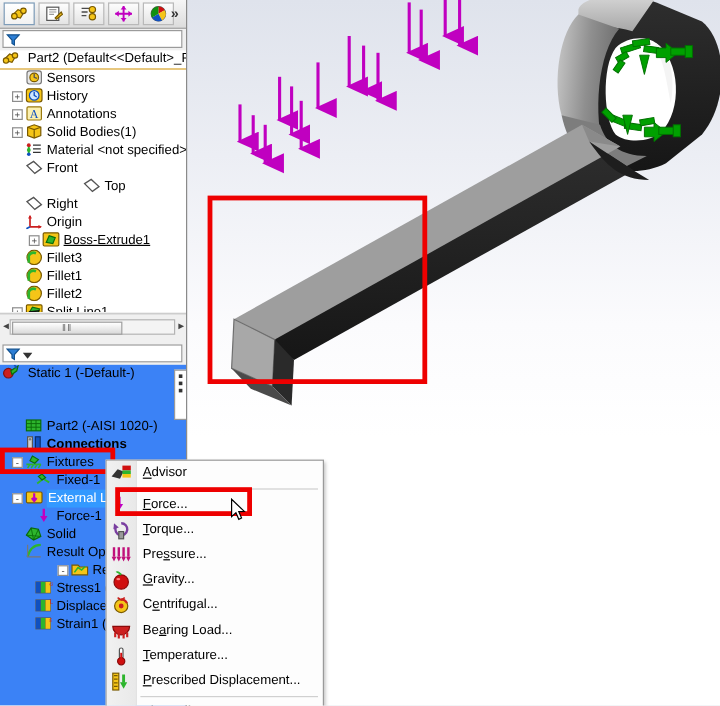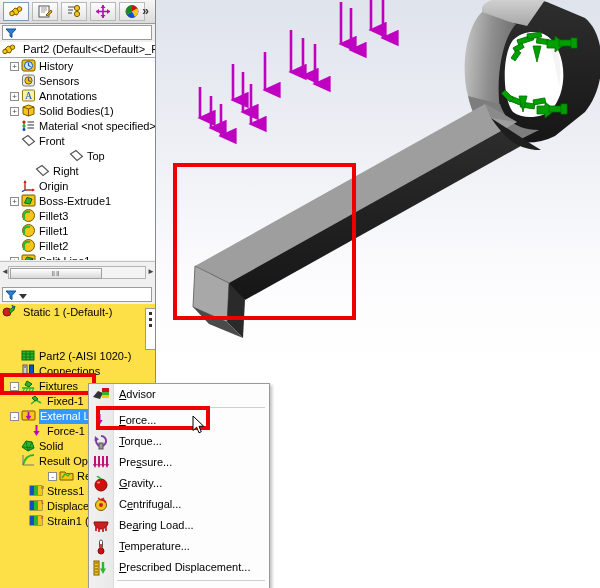--- a/index.html
+++ b/index.html
@@ -61,21 +61,21 @@
     background:#f4f4f4;border:1px solid #b4b4b4;box-sizing:border-box;
   }
   #hthumb{
     position:absolute;left:1px;top:1px;width:92px;height:11px;
     background:linear-gradient(to bottom,#ffffff,#d9d9d9);border:1px solid #a0a0a0;box-sizing:border-box;
   }
   #hthumb span{display:block;text-align:center;font-size:8px;letter-spacing:1px;color:#666;line-height:9px;}
   .harrow{position:absolute;top:5px;font-size:8px;color:#444;}
   #tree2{
     position:absolute;left:0;top:304px;width:155px;height:284px;
-    background:#fde047;overflow:hidden;
+    background:#3b82f6;overflow:hidden;
   }
   
   .row{height:15px;line-height:15px;white-space:nowrap;position:relative;padding-left:2px;}
   .row .lbl{font-size:11px;vertical-align:middle;}
   .exp{
     display:inline-block;width:9px;height:9px;border:1px solid #8c8c8c;background:#fff;
     font-size:8px;line-height:7px;text-align:center;color:#444;vertical-align:middle;
     margin-right:2px;box-sizing:border-box;font-family:"Liberation Sans",sans-serif;
   }
   .nob{display:inline-block;width:9px;margin-right:2px;vertical-align:middle;}
@@ -253,30 +253,30 @@
       <span class="ico">
         <svg width="15" height="13" viewBox="0 0 15 13">
           <path d="M1 8 L6 3 L11 5 L8 10 Z" fill="#f5c518" stroke="#7a5a00"></path>
           <circle cx="3" cy="8.5" r="2.2" fill="#f5c518" stroke="#7a5a00"></circle>
           <circle cx="10.5" cy="4.2" r="2.2" fill="#f5c518" stroke="#7a5a00"></circle>
         </svg>
       </span>
       <span class="lbl">Part2  (Default&lt;&lt;Default&gt;_Photo</span>
     </div>
     <div id="tree1rows">
+        <div class="row" style="padding-left: 10px;"><span class="nob"></span><span class="ico"><svg width="15" height="13" viewBox="0 0 15 13">
+              <rect x="1.5" y="1" width="12" height="11" rx="2" fill="#e8e8e8" stroke="#7a7a7a"></rect>
+              <circle cx="7.5" cy="6.5" r="3.6" fill="#f5c518" stroke="#7a5a00"></circle>
+              <path d="M7.5 3.6 V6.5 L9.8 7.4" stroke="#555" stroke-width="1.1" fill="none"></path>
+            </svg></span><span class="lbl">Sensors</span></div>
         <div class="row" style="padding-left: 10px;"><span class="exp">+</span><span class="ico"><svg width="15" height="13" viewBox="0 0 15 13">
               <rect x="1" y="1" width="13" height="11" rx="2" fill="#f5c518" stroke="#7a5a00"></rect>
               <circle cx="7.5" cy="6.5" r="4" fill="#cfe8ff" stroke="#1050c0"></circle>
               <path d="M7.5 3.6 V6.5 L9.6 7.8" stroke="#1050c0" stroke-width="1.1" fill="none"></path>
             </svg></span><span class="lbl">History</span></div>
-        <div class="row" style="padding-left: 10px;"><span class="nob"></span><span class="ico"><svg width="15" height="13" viewBox="0 0 15 13">
-              <rect x="1.5" y="1" width="12" height="11" rx="2" fill="#e8e8e8" stroke="#7a7a7a"></rect>
-              <circle cx="7.5" cy="6.5" r="3.6" fill="#f5c518" stroke="#7a5a00"></circle>
-              <path d="M7.5 3.6 V6.5 L9.8 7.4" stroke="#555" stroke-width="1.1" fill="none"></path>
-            </svg></span><span class="lbl">Sensors</span></div>
         <div class="row" style="padding-left: 10px;"><span class="exp">+</span><span class="ico"><svg width="15" height="13" viewBox="0 0 15 13">
               <rect x="1.5" y="1" width="12" height="11" rx="1" fill="#fbf0b0" stroke="#9a7a10"></rect>
               <text x="7.5" y="10" font-size="10" font-family="Liberation Serif, serif" text-anchor="middle" fill="#1050c0">A</text>
             </svg></span><span class="lbl">Annotations</span></div>
         <div class="row" style="padding-left: 10px;"><span class="exp">+</span><span class="ico"><svg width="15" height="13" viewBox="0 0 15 13">
               <path d="M2 3 L7.5 1 L13 3 L13 10 L7.5 12 L2 10 Z" fill="#f5c518" stroke="#7a5a00"></path>
               <path d="M2 3 L7.5 5 L13 3 M7.5 5 L7.5 12" stroke="#7a5a00" fill="none"></path>
             </svg></span><span class="lbl">Solid Bodies(1)</span></div>
         <div class="row" style="padding-left: 10px;"><span class="nob"></span><span class="ico"><svg width="15" height="13" viewBox="0 0 15 13">
               <path d="M3 2 V11" stroke="#2db52d" stroke-width="1.6"></path>
@@ -284,29 +284,29 @@
               <circle cx="3" cy="7" r="1.6" fill="#2db52d"></circle>
               <circle cx="3" cy="10.6" r="1.5" fill="#1050c0"></circle>
               <path d="M6.5 3 H13 M6.5 6 H13 M6.5 9 H13" stroke="#333" stroke-width="1.1"></path>
             </svg></span><span class="lbl">Material &lt;not specified&gt;</span></div>
         <div class="row" style="padding-left: 10px;"><span class="nob"></span><span class="ico"><svg width="15" height="13" viewBox="0 0 15 13">
               <path d="M1.5 5 L7 1.5 L13.5 7.5 L8 11.5 Z" fill="none" stroke="#555" stroke-width="1.1"></path>
             </svg></span><span class="lbl">Front</span></div>
         <div class="row" style="padding-left: 10px; margin-left: 48px;"><span class="nob"></span><span class="ico"><svg width="15" height="13" viewBox="0 0 15 13">
               <path d="M1.5 5 L7 1.5 L13.5 7.5 L8 11.5 Z" fill="none" stroke="#555" stroke-width="1.1"></path>
             </svg></span><span class="lbl">Top</span></div>
-        <div class="row" style="padding-left: 10px; margin-left: 14px;"><span class="nob"></span><span class="ico"><svg width="15" height="13" viewBox="0 0 15 13">
+        <div class="row" style="padding-left: 10px;"><span class="nob"></span><span class="ico"><svg width="15" height="13" viewBox="0 0 15 13">
               <path d="M1.5 5 L7 1.5 L13.5 7.5 L8 11.5 Z" fill="none" stroke="#555" stroke-width="1.1"></path>
             </svg></span><span class="lbl">Right</span></div>
         <div class="row" style="padding-left: 10px;"><span class="nob"></span><span class="ico"><svg width="15" height="13" viewBox="0 0 15 13">
               <path d="M4 11 V2 M4 11 H13" stroke="#cc2020" stroke-width="1.4"></path>
               <path d="M4 1 L2.4 4 L5.6 4 Z M14 11 L11 9.4 L11 12.6 Z" fill="#cc2020"></path>
               <path d="M4 11 L1 12.6" stroke="#1050c0" stroke-width="1.4"></path>
             </svg></span><span class="lbl">Origin</span></div>
-        <div class="row" style="padding-left: 10px;"><span class="exp">+</span><span class="ico"><svg width="15" height="13" viewBox="0 0 15 13">
+        <div class="row" style="padding-left: 24px; text-decoration: underline;"><span class="exp">+</span><span class="ico"><svg width="15" height="13" viewBox="0 0 15 13">
               <rect x="1" y="1" width="13" height="11" rx="1" fill="#f5c518" stroke="#7a5a00"></rect>
               <path d="M3.5 9 L6 3.5 L11 5 L9 10 Z" fill="#2db52d" stroke="#0a6b0a"></path>
             </svg></span><span class="lbl">Boss-Extrude1</span></div>
         <div class="row" style="padding-left: 10px;"><span class="nob"></span><span class="ico"><svg width="15" height="13" viewBox="0 0 15 13">
               <circle cx="7.5" cy="6.5" r="6" fill="#f5c518" stroke="#7a5a00"></circle>
               <path d="M3 11 V5 A5 5 0 0 1 9 3" fill="none" stroke="#2db52d" stroke-width="2.2"></path>
             </svg></span><span class="lbl">Fillet3</span></div>
         <div class="row" style="padding-left: 10px;"><span class="nob"></span><span class="ico"><svg width="15" height="13" viewBox="0 0 15 13">
               <circle cx="7.5" cy="6.5" r="6" fill="#f5c518" stroke="#7a5a00"></circle>
               <path d="M3 11 V5 A5 5 0 0 1 9 3" fill="none" stroke="#2db52d" stroke-width="2.2"></path>
@@ -351,21 +351,21 @@
           <path d="M10 0 L12 3" stroke="#1050c0" stroke-width="1.4"></path>
         </svg>
       </span>
       <span class="lbl">Static 1 (-Default-)</span>
     </div>
     <div id="tree2rows">
         <div class="row" style="padding-left: 10px; margin-top: 29px;"><span class="nob"></span><span class="ico"><svg width="15" height="13" viewBox="0 0 15 13">
               <rect x="1" y="2" width="12" height="9" fill="#2db52d" stroke="#0a6b0a"></rect>
               <path d="M1 5 H13 M1 8 H13 M5 2 V11 M9 2 V11" stroke="#0a6b0a" stroke-width="0.8"></path>
             </svg></span><span class="lbl">Part2 (-AISI 1020-)</span></div>
-        <div class="row" style="padding-left: 10px;"><span class="nob"></span><span class="ico"><svg width="15" height="13" viewBox="0 0 15 13">
+        <div class="row" style="padding-left: 10px; font-weight: bold;"><span class="nob"></span><span class="ico"><svg width="15" height="13" viewBox="0 0 15 13">
               <rect x="2" y="1" width="4" height="11" fill="#cfcfcf" stroke="#555"></rect>
               <rect x="8.5" y="1" width="4" height="11" fill="#1050c0" stroke="#0a2d6b"></rect>
               <circle cx="4" cy="3" r="1" fill="#777"></circle>
             </svg></span><span class="lbl">Connections</span></div>
         <div class="row" style="padding-left: 10px;"><span class="exp">-</span><span class="ico"><svg width="15" height="13" viewBox="0 0 15 13">
               <path d="M1 9 H13" stroke="#2db52d" stroke-width="1.6"></path>
               <path d="M2 12 L4 9 M5 12 L7 9 M8 12 L10 9 M11 12 L13 9" stroke="#2db52d" stroke-width="1.2"></path>
               <path d="M6 2 L11 5 L8 8 L4 6 Z" fill="#2db52d" stroke="#0a6b0a"></path>
             </svg></span><span class="lbl">Fixtures</span></div>
         <div class="row" style="padding-left: 18px;"><span class="nob"></span><span class="ico"><svg width="15" height="13" viewBox="0 0 15 13">

